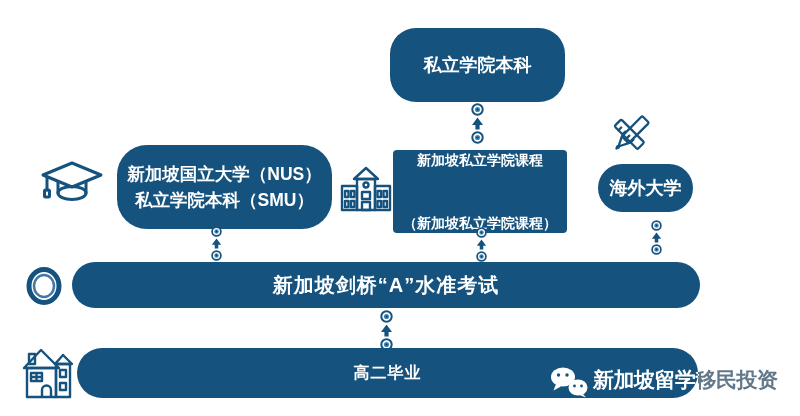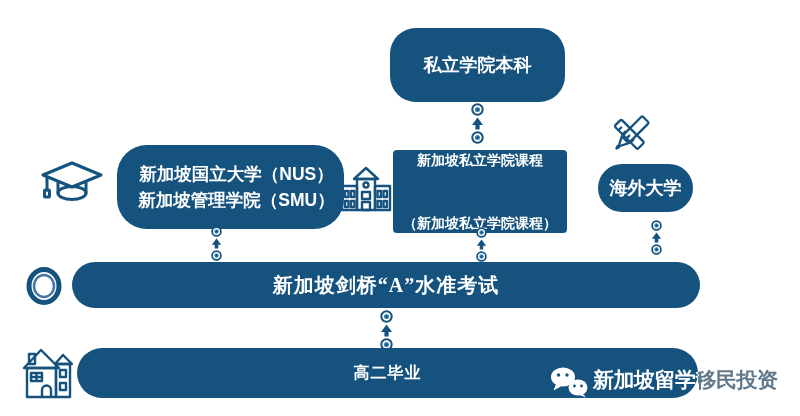--- a/index.html
+++ b/index.html
@@ -7,27 +7,27 @@
     position:relative;width:800px;height:404px;background:#ffffff;overflow:hidden;
     font-family:"Liberation Sans","DejaVu Sans",sans-serif;
   }
   .box{
     position:absolute;background:#15527e;color:#fff;font-weight:bold;
     display:flex;flex-direction:column;align-items:center;justify-content:center;
     text-align:center;white-space:nowrap;
   }
   .box .ln{line-height:26px;}
   .top-box{left:390px;top:28px;width:175px;height:74px;border-radius:26px;font-size:18px;}
-  .left-box{left:117px;top:145px;width:215px;height:84px;border-radius:30px;font-size:17.5px;padding-left:12px;}
+  .left-box{left:117px;top:145px;width:215px;height:84px;border-radius:30px;font-size:17.5px;}
   .mid-box{left:393px;top:150px;width:174px;height:83px;border-radius:4px;font-size:14px;gap:36px;}
   .mid-box .ln{line-height:27px;}
   .overseas-box{left:598px;top:164px;width:95px;height:48px;border-radius:24px;font-size:18px;text-align:center;}
   .bar{
     position:absolute;background:#15527e;color:#fff;font-weight:bold;
-    display:flex;align-items:center;justify-content:center;white-space:nowrap;font-family:Liberation Serif, serif;
+    display:flex;align-items:center;justify-content:center;white-space:nowrap;
   }
   .alevel-bar{left:72px;top:262px;width:628px;height:46px;border-radius:23px;font-size:20px;letter-spacing:1px;}
   .grad-bar{left:77px;top:348px;width:621px;height:50px;border-radius:25px;font-size:16px;letter-spacing:1px;}
   .icon{position:absolute;}
   .conn{position:absolute;display:flex;flex-direction:column;align-items:center;gap:1px;width:14px;}
   .conn.small svg{width:11px;height:11px;}
   .conn-top{left:470px;top:103px;}
   .conn-left{left:209px;top:226px;}
   .conn-mid{left:474px;top:227px;}
   .conn-right{left:649px;top:220px;}
@@ -71,21 +71,21 @@
       <path d="M18 21.5 V33"></path>
         <path d="M46 21.5 V33"></path>
       <ellipse cx="32" cy="33" rx="14" ry="6.5"></ellipse>
       <path d="M7 17 V30"></path>
       <rect x="4.5" y="30" width="5" height="7" rx="1"></rect>
     </g>
   </svg>
 
   <div class="box left-box">
     <div class="ln">新加坡国立大学（NUS）</div>
-    <div class="ln">新加坡管理学院（SMU）</div>
+    <div class="ln">私立学院本科（SMU）</div>
   </div>
 
   <svg class="icon" style="left:340px;top:166px" width="52" height="48" viewBox="0 0 52 48">
     <g fill="none" stroke="#15527e" stroke-width="2.4" stroke-linejoin="round">
       <polygon points="26,2 38,13 14,13"></polygon>
       <rect x="17" y="13" width="18" height="31"></rect>
       <circle cx="26" cy="19" r="2.5"></circle>
       <rect x="22" y="26" width="8" height="7"></rect>
       <rect x="22" y="36" width="8" height="8"></rect>
       <rect x="2" y="20" width="15" height="24"></rect>

